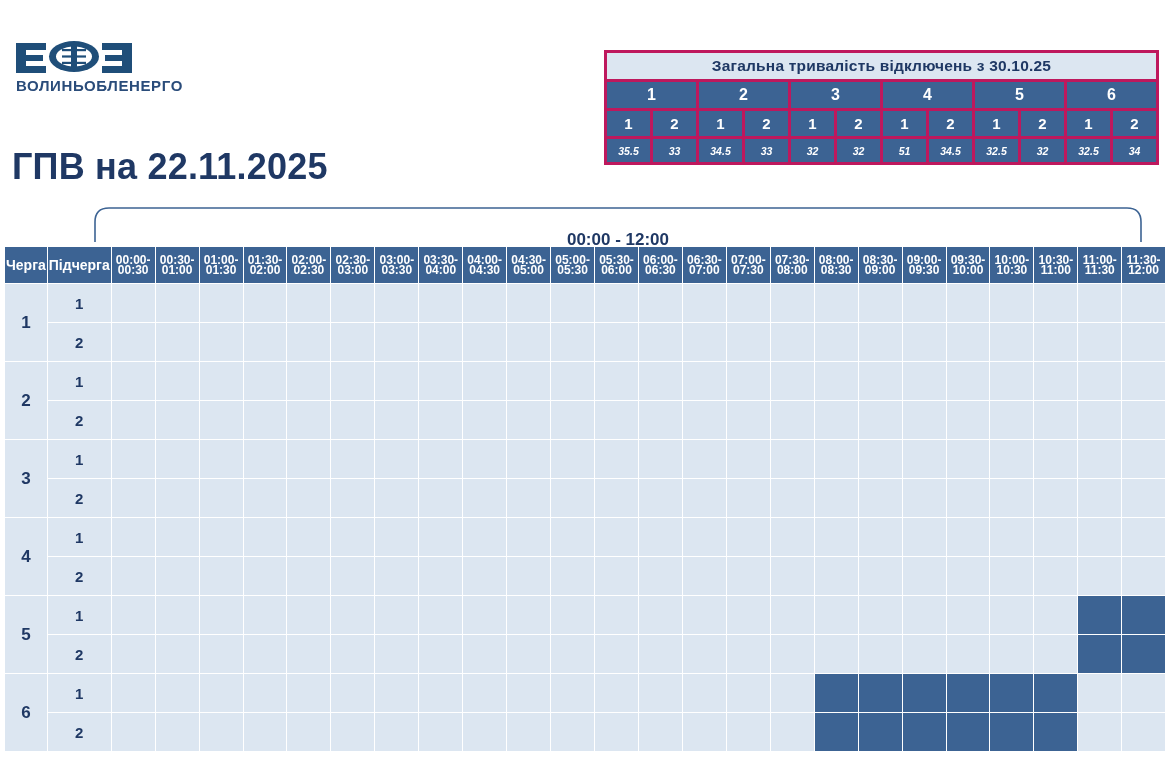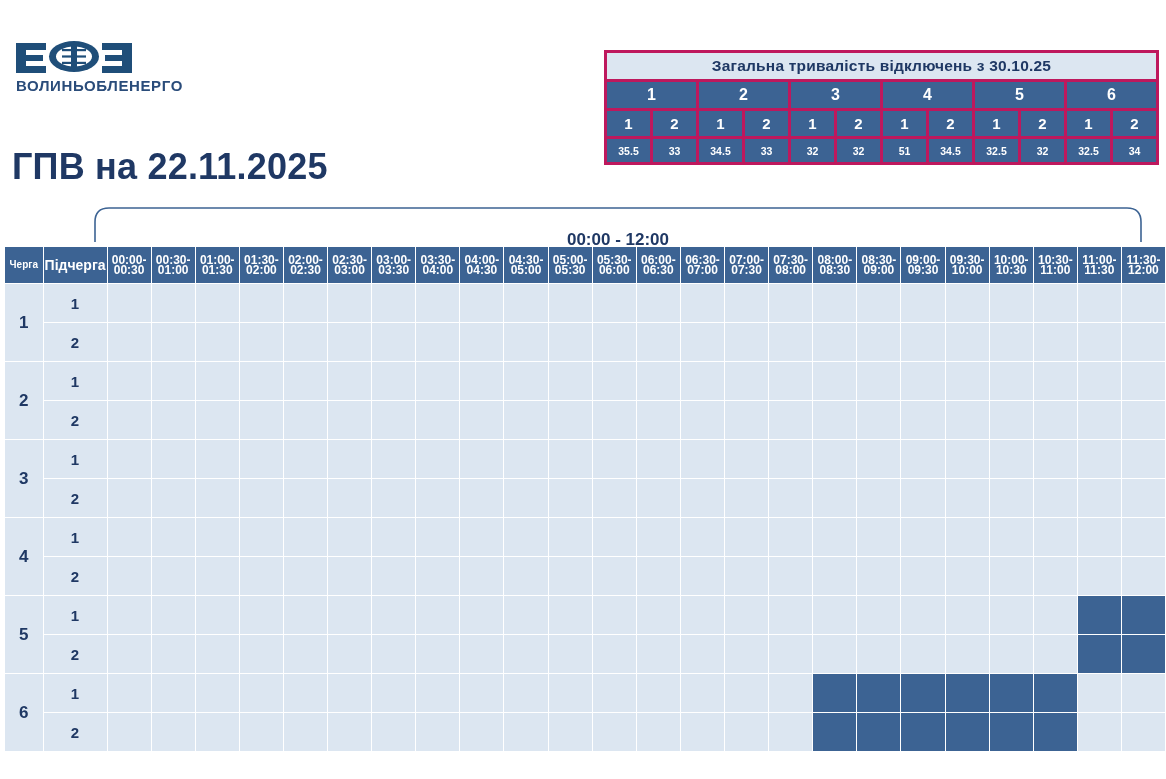--- a/index.html
+++ b/index.html
@@ -81,20 +81,21 @@
     font-weight: bold;
     height: 23px;
     width: 41px;
   }
   .summary .val {
     background: #3c6393;
     color: #ffffff;
     font-size: 10.5px;
     font-weight: bold;
     height: 21px;
+    font-style: italic;
   }
 
   
   .bracket-area {
     position: absolute;
     left: 93px;
     top: 204px;
     width: 1050px;
     height: 40px;
   }
@@ -132,21 +133,21 @@
     background: #3c6393;
     color: #ffffff;
     font-size: 12px;
     font-weight: bold;
     height: 34px;
     line-height: 10px;
     width: 43.3px;
   }
   .grid .hdr-queue {
     width: 38px;
-    font-size: 10px;
+    font-size: 14px;
   }
   .grid .hdr-sub {
     width: 52px;
     font-size: 14px;
   }
   .grid .cell-queue {
     background: #dce6f1;
     color: #1f3864;
     font-size: 17px;
     font-weight: bold;

